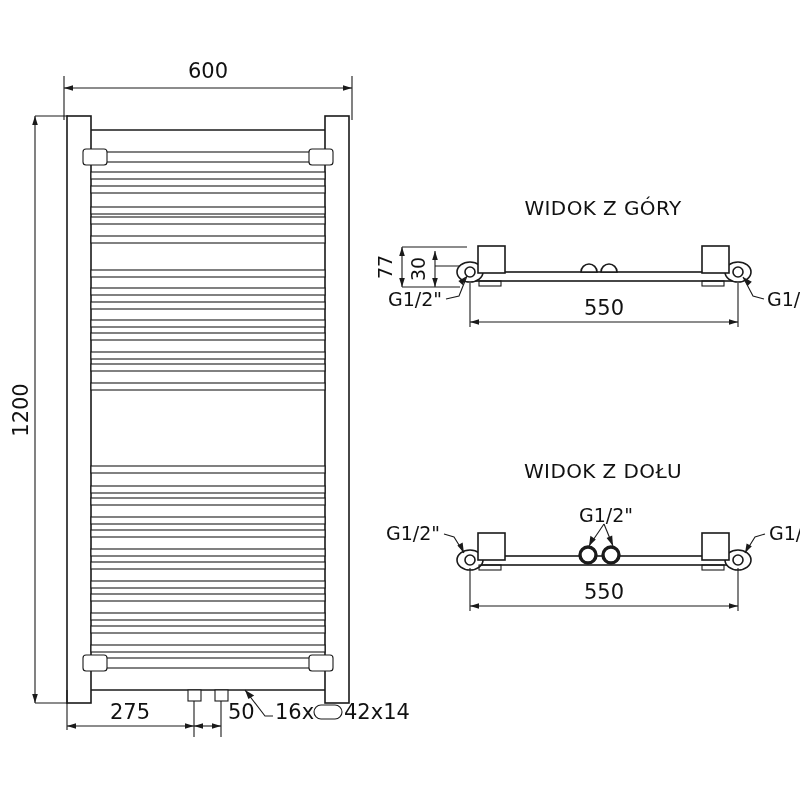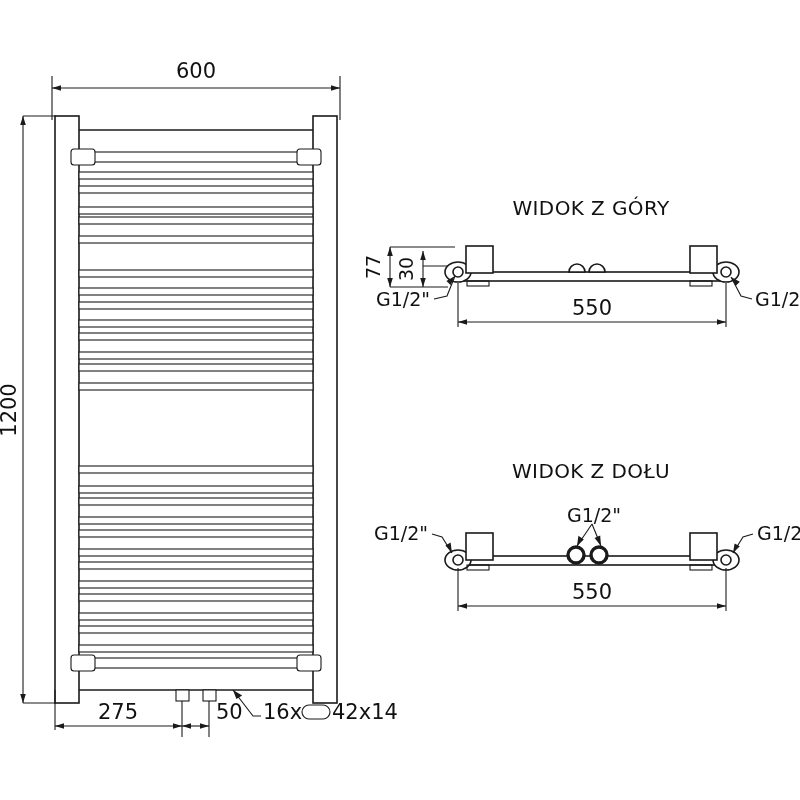--- a/index.html
+++ b/index.html
@@ -1,18 +1,18 @@
 <!DOCTYPE html>
 <html><head>
 <meta charset="utf-8">
 <style>
   html,body{margin:0;padding:0;background:#ffffff;}
   body{width:800px;height:800px;overflow:hidden;
        font-family:"DejaVu Sans","Liberation Sans",sans-serif;}
-  #stage{position:relative;width:744px;height:800px;background:#fff;}
+  #stage{position:relative;width:744px;height:800px;background:#fff;margin-left:12px;}
   svg{display:block;}
   .ln{stroke:#1a1a1a;fill:none;}
   .thin{stroke-width:1.1;}
   .med{stroke-width:1.6;}
   .dim{stroke:#1a1a1a;stroke-width:1.1;fill:none;}
   .wht{fill:#ffffff;}
   .txt{fill:#111111;font-family:"DejaVu Sans","Liberation Sans",sans-serif;}
   .t-dim{font-size:21px;}
   .t-dim-s{font-size:19px;}
   .t-head{font-size:20px;letter-spacing:.4px;}

